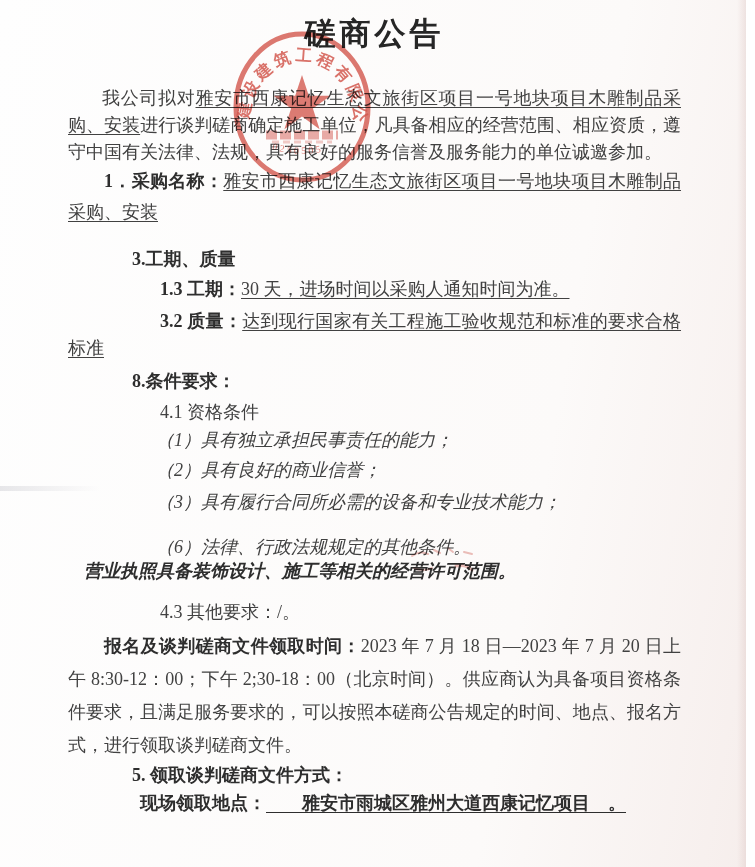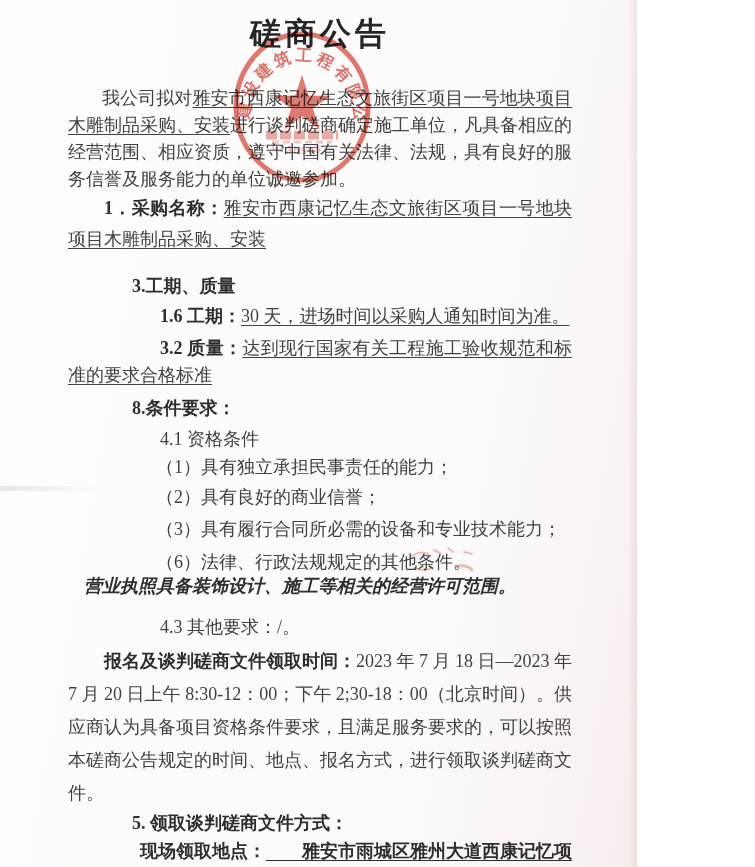--- a/index.html
+++ b/index.html
@@ -1,18 +1,18 @@
 <!DOCTYPE html>
 <html><head>
 <meta charset="utf-8">
 <style>
   html,body { margin:0; padding:0; background:#ffffff; }
   .page {
     position:relative;
-    width:637px; height:867px;
+    width:746px; height:867px;
     box-sizing:border-box;
     padding:14px 65px 0 68px;
     background:linear-gradient(100deg,#fefefe 0%,#fcfaf9 70%,#f6eeec 100%);
     font-family:"Liberation Serif","DejaVu Serif",serif;
     color:#414141;
     overflow:hidden;
   }
   .page::after{
     content:''; position:absolute; right:0; top:0; bottom:0; width:9px;
     background:linear-gradient(to left, rgba(208,178,175,0.28), rgba(208,178,175,0));
@@ -24,23 +24,23 @@
   .t-title { margin:0 0 31px 0; font-size:31px; line-height:40px; font-weight:bold;
              letter-spacing:4px; text-align:center; color:#262626; }
   .p1  { text-indent:34px; }
   .i1  { text-indent:36px; line-height:31px; }
   .i2  { text-indent:36px; margin-top:-10px; }
   .i3  { text-indent:64px; margin-top:18px; }
   .i31 { text-indent:92px; margin-top:3px; }
   .i32 { text-indent:92px; margin-top:5px; }
   .i4  { text-indent:64px; margin-top:6px; }
   .i41 { text-indent:92px; margin-top:4px; }
-  .cond{ text-indent:88px; }
+  .cond{ text-indent:88px;font-style:italic; }
   .c1 { margin-top:1px; } .c2 { margin-top:3px; } .c3 { margin-top:5px; }
-  .c4 { margin-top:5px; } .c5 { margin-top:6px; } .c6 { margin-top:6px; }
+  .c4 { margin-top:5px; } .c5 { margin-top:6px; } .c6 { margin-top:18px; }
   .i42 { text-indent:92px; margin-top:7px; line-height:20px; }
   .i42v{ text-indent:16px; line-height:20px;font-style:italic; }
   .i43 { text-indent:92px; margin-top:18px; }
   .reg { text-indent:36px; margin-top:4px; line-height:33px; }
   .i5  { text-indent:64px; }
   .pickup { text-indent:72px; margin-top:1px; }
   .stamp {
     position:absolute; left:230px; top:26px; width:148px; height:164px;
     mix-blend-mode:multiply; opacity:0.88; pointer-events:none;
   }
@@ -57,21 +57,21 @@
 
   <h1 class="t-title">磋商公告</h1>
 
   <p class="p1"><span>我公司拟对</span><span class="u">雅安市西康记忆生态文旅街区项目一号地块项目木雕制品采购、安装</span><span>进行谈判磋商确定施工单位，凡具备相应的经营范围、相应资质，遵守中国有关法律、法规，具有良好的服务信誉及服务能力的单位诚邀参加。</span></p>
 
   <p class="i1"><span class="b">1．采购名称：</span><span class="u">雅安市西康记忆生态文旅街区项目一号地块项目木雕制品采购、安装</span></p>
 
 
   <p class="i3"><span class="b">3.工期、质量</span></p>
 
-  <p class="i31"><span class="b">1.6 工期：</span><span class="u">30 天，进场时间以采购人通知时间为准。</span></p>
+  <p class="i31"><span class="b">1.3 工期：</span><span class="u">30 天，进场时间以采购人通知时间为准。</span></p>
 
   <p class="i32"><span class="b">3.2 质量：</span><span class="u">达到现行国家有关工程施工验收规范和标准的要求合格标准</span></p>
 
   <p class="i4"><span class="b">8.条件要求：</span></p>
 
   <p class="i41">4.1 资格条件</p>
 
   <p class="cond c1">（1）具有独立承担民事责任的能力；</p>
   <p class="cond c2">（2）具有良好的商业信誉；</p>
   <p class="cond c3">（3）具有履行合同所必需的设备和专业技术能力；</p>

